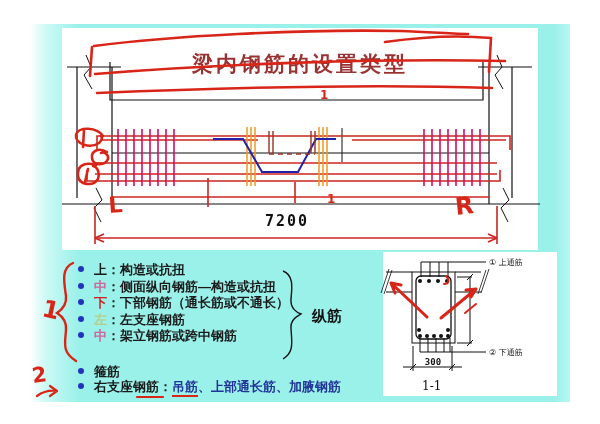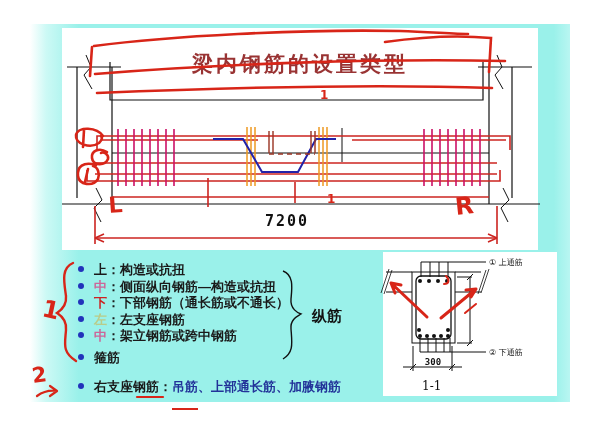--- a/index.html
+++ b/index.html
@@ -11,21 +11,21 @@
   .panel-main{left:62px;top:28px;width:476px;height:222px;}
   .panel-section{left:383px;top:252px;width:174px;height:144px;}
   .overlay{position:absolute;left:0;top:0;width:600px;height:424px;pointer-events:none;}
   .title{position:absolute;left:60px;top:50px;width:480px;text-align:center;
          font-size:21px;font-weight:bold;letter-spacing:3px;color:var(--c-title);}
   .lrow{position:absolute;left:78px;height:17px;white-space:nowrap;
         font-size:13px;font-weight:bold;color:#1a1a1a;line-height:16px;}
   .dot{display:inline-block;width:6px;height:6px;border-radius:50%;
        background:var(--c-bullet_dot);margin-right:10px;vertical-align:2px;}
   .blue-txt{color:var(--c-list_blue);}
-  .u-red{border-bottom:2px solid var(--c-handwriting);padding-bottom:14px;}
+  .u-red{border-bottom:2px solid var(--c-handwriting);padding-bottom:1px;}
   .brace-label{position:absolute;left:312px;top:307px;font-size:15px;font-weight:bold;color:#111;text-align:right;}
   svg text{font-family:"DejaVu Sans","Liberation Sans",sans-serif;}
   .cad-num{font-family:"DejaVu Sans Mono","Liberation Mono",monospace;font-weight:bold;}
   .hand{fill:var(--c-handwriting);font-weight:bold;}
 </style>
 </head>
 <body>
 
 <div class="stage">
   <div class="slide"></div>
@@ -173,21 +173,21 @@
   </div>
   <div class="lrow" style="top:295px">
     <span class="dot"></span><span style="color: rgb(204, 34, 34);">下</span><span>：下部钢筋（通长筋或不通长）</span>
   </div>
   <div class="lrow" style="top:328px">
     <span class="dot"></span><span style="color: rgb(204, 102, 153);">中</span><span>：架立钢筋或跨中钢筋</span>
   </div>
   <div class="lrow" style="top:312px">
     <span class="dot"></span><span style="color: rgb(185, 204, 138);">左</span><span>：左支座钢筋</span>
   </div>
-  <div class="lrow" style="top:350px">
+  <div class="lrow" style="top:364px">
     <span class="dot"></span><span style="color: rgb(26, 26, 26);"></span><span>箍筋</span>
   </div>
   <div class="lrow" style="top:379px">
     <span class="dot"></span><span>右支座钢筋：</span><span class="blue-txt u-red">吊筋</span><span class="blue-txt">、上部通长筋、加腋钢筋</span>
   </div>
 
   <div class="brace-label">纵筋</div>
 </div>
 
 </body></html>

